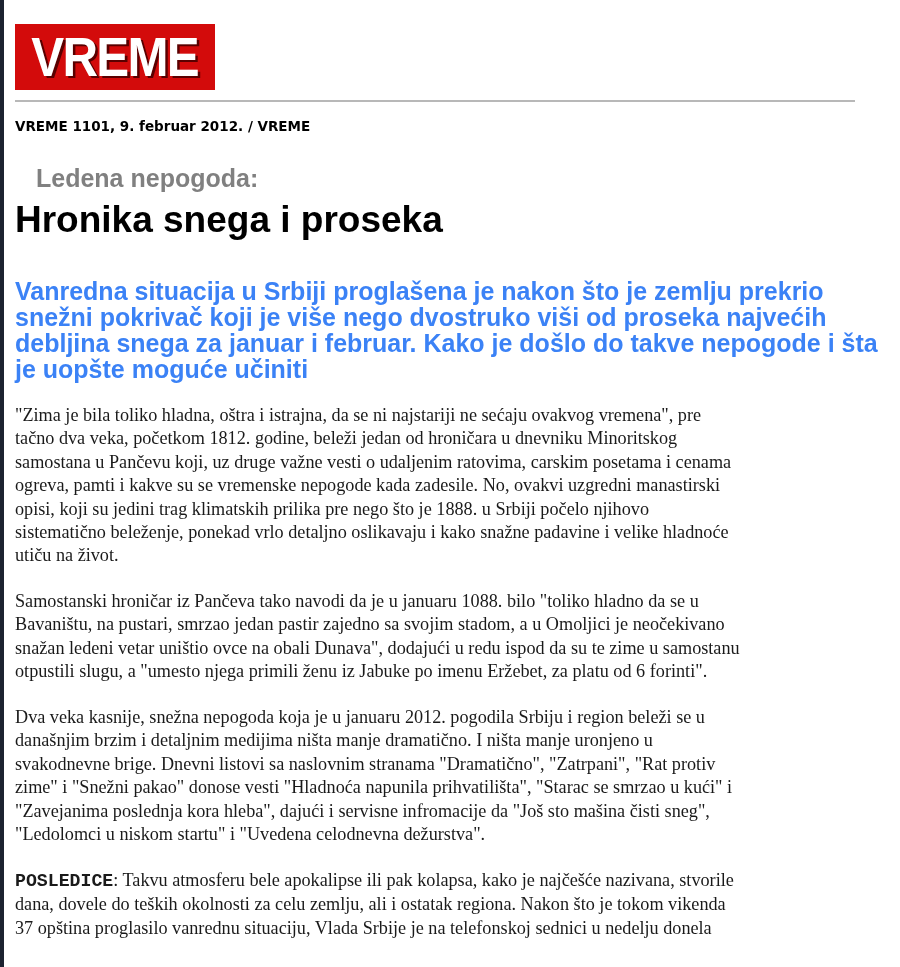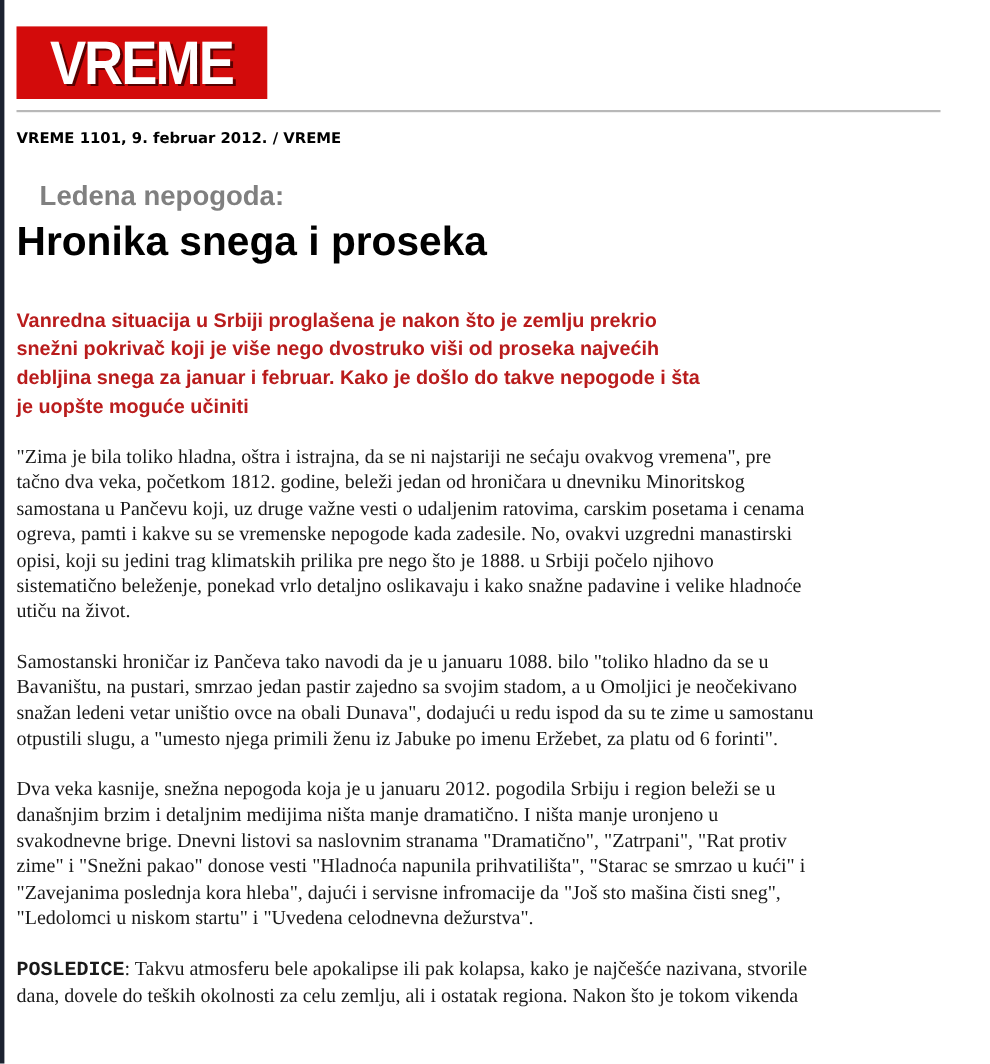--- a/index.html
+++ b/index.html
@@ -9,21 +9,21 @@
     position: relative;
     font-family: "Liberation Serif", serif;
     color: #111;
   }
   .left-strip {
     position: absolute; left: 0; top: 0; width: 4px; height: 967px;
     background: #1c2230;
   }
   .page { position: absolute; left: 15px; top: 0; width: 845px; }
   .logo {
-    position: absolute; left: 0; top: 24px; width: 228px; height: 66px;
+    position: absolute; left: 0; top: 24px; width: 200px; height: 66px;
     background: #d30b0b;
     display: flex; align-items: center; justify-content: center;
   }
   .logo-text {
     font-family: "Liberation Sans", sans-serif;
     font-weight: bold; color: #ffffff;
     font-size: 56px; line-height: 56px;
     letter-spacing: -2px;
     transform: scaleX(0.88);
     text-shadow: 3px 2px 0 #5a0000;
@@ -43,21 +43,21 @@
     font-size: 25px; color: #808080; margin-left: 21px;
   }
   .headline {
     position: absolute; left: 0; top: 199px;
     font-family: "Liberation Sans", sans-serif; font-weight: bold;
     font-size: 37px; color: #000; margin: 0;
   }
   .lede {
     position: absolute; left: 0; top: 278px; width: 845px;
     font-family: "Liberation Sans", sans-serif; font-weight: bold;
-    font-size: 18px; line-height: 26px; color: #b91c1c; margin: 0;
+    font-size: 25px; line-height: 26px; color: #3b82f6; margin: 0;
   }
   .body-text {
     position: absolute; left: 0; width: 860px;
     font-family: "Liberation Serif", serif;
     font-size: 18.2px; line-height: 23.4px; color: #1a1a1a; margin: 0;
   }
   .p1 { top: 404px; }
   .p2 { top: 590px; }
   .p3 { top: 706px; }
   .p4 { top: 869px; }
@@ -111,15 +111,16 @@
     <span class="line">današnjim brzim i detaljnim medijima ništa manje dramatično. I ništa manje uronjeno u</span>
     <span class="line">svakodnevne brige. Dnevni listovi sa naslovnim stranama "Dramatično", "Zatrpani", "Rat protiv</span>
     <span class="line">zime" i "Snežni pakao" donose vesti "Hladnoća napunila prihvatilišta", "Starac se smrzao u kući" i</span>
     <span class="line">"Zavejanima poslednja kora hleba", dajući i servisne infromacije da "Još sto mašina čisti sneg",</span>
     <span class="line">"Ledolomci u niskom startu" i "Uvedena celodnevna dežurstva".</span>
   </p>
 
   <p class="body-text p4">
     <span class="line"><span class="lead-bold">POSLEDICE</span><span>: Takvu atmosferu bele apokalipse ili pak kolapsa, kako je najčešće nazivana, stvorile</span></span>
     <span class="line">dana, dovele do teških okolnosti za celu zemlju, ali i ostatak regiona. Nakon što je tokom vikenda</span>
+    <span class="line">37 opština proglasilo vanrednu situaciju, Vlada Srbije je na telefonskoj sednici u nedelju donela</span>
   </p>
 
 </div>
 
 </body></html>

